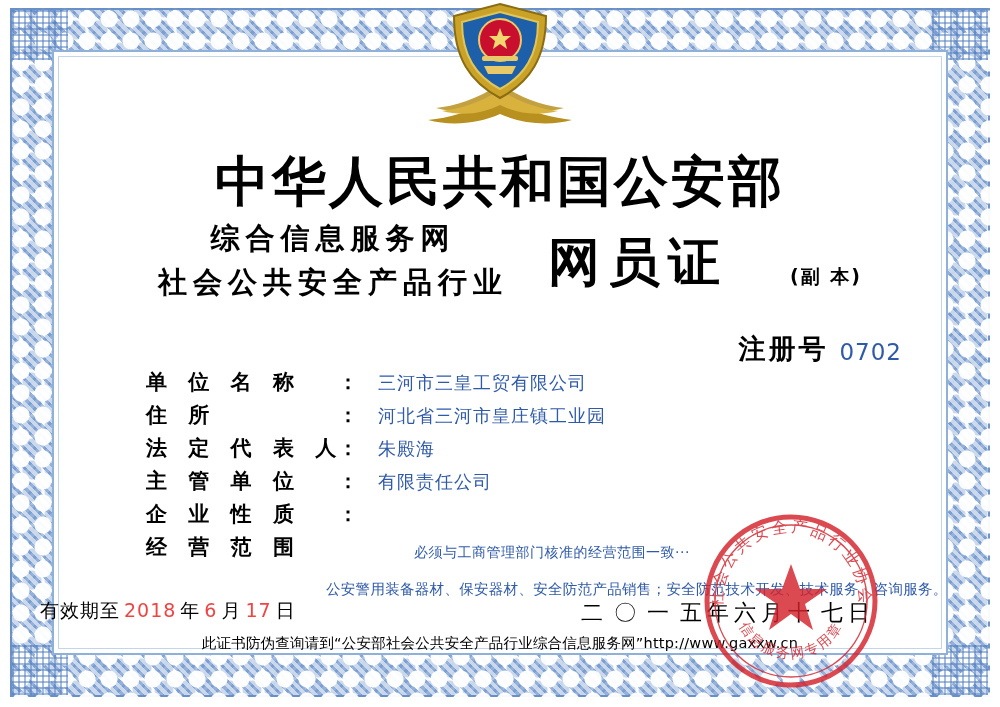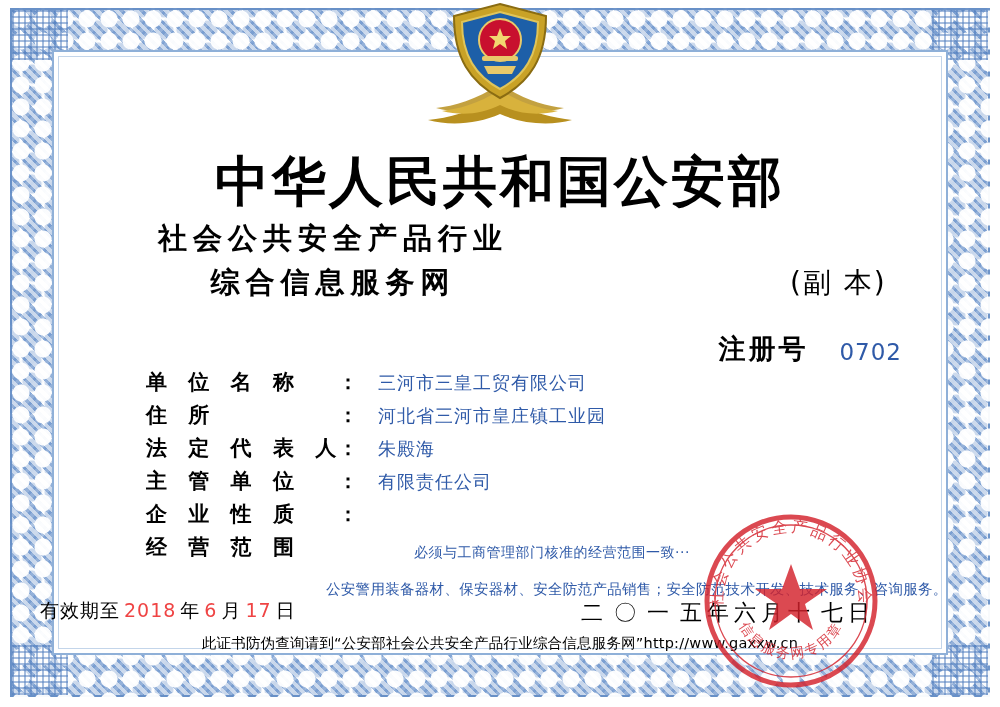--- a/index.html
+++ b/index.html
@@ -146,22 +146,22 @@
     font-size: 52px;
     font-weight: bold;
     letter-spacing: 8px;
     color: #000000;
     white-space: nowrap;
   }
   .title-copy {
     position: absolute;
     left: 672px;
     top: 48px;
-    font-size: 28px;
-    font-weight: normal;
+    font-size: 19px;
+    font-weight: bold;
     letter-spacing: 2px;
     color: #000000;
     white-space: nowrap;
   }
 
   
   .reg-row {
     position: absolute;
     top: 275px;
     right: 40px;
@@ -174,21 +174,20 @@
     font-weight: bold;
     letter-spacing: 3px;
     color: #000000;
   }
   .reg-value {
     font-size: 23px;
     color: #2f5aa8;
     letter-spacing: 1px;
     position: relative;
     top: 2px;
-    margin-left: 20px;
   }
 
   
   .fields {
     position: absolute;
     top: 312px;
     left: 88px;
     width: 780px;
   }
   .field-row {
@@ -341,23 +340,24 @@
         <path d="M80 28 L83 36 L91 36 L85 41 L87 49 L80 44 L73 49 L75 41 L69 36 L77 36 Z" fill="#f2d670"></path>
         <rect x="62" y="56" width="36" height="5" rx="2" fill="#e8c96a"></rect>
         <path d="M64 66 L96 66 L92 74 L68 74 Z" fill="#e8c96a"></path>
       </svg>
     </div>
 
     <div class="title-main">中华人民共和国公安部</div>
 
     <div class="title-sub-wrap">
       <div class="title-sub">
+        <div>综合信息服务网</div>
         <div>社会公共安全产品行业</div>
-        <div>综合信息服务网</div>
-      </div>
+      </div>
+      <div class="title-cert">网员证</div>
       <div class="title-copy">(副 本)</div>
     </div>
 
     <div class="reg-row">
       <span class="reg-label">注册号</span>
       <span class="reg-value">0702</span>
     </div>
 
     <div class="fields">
 

